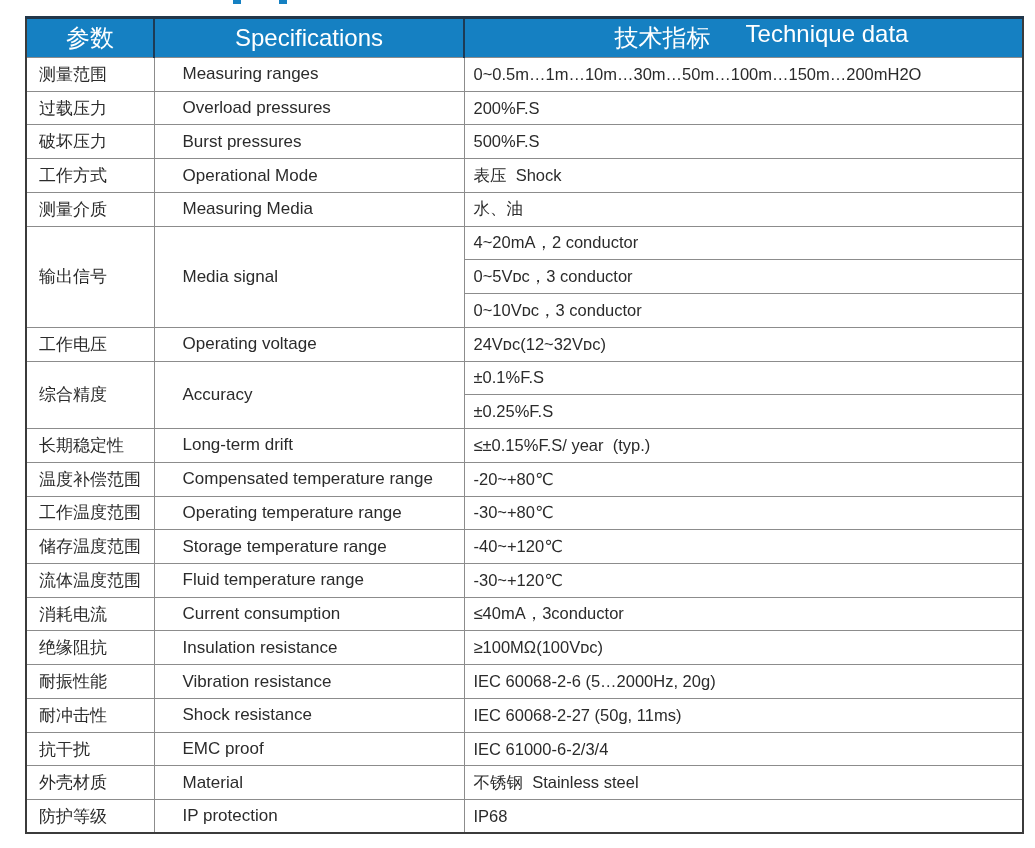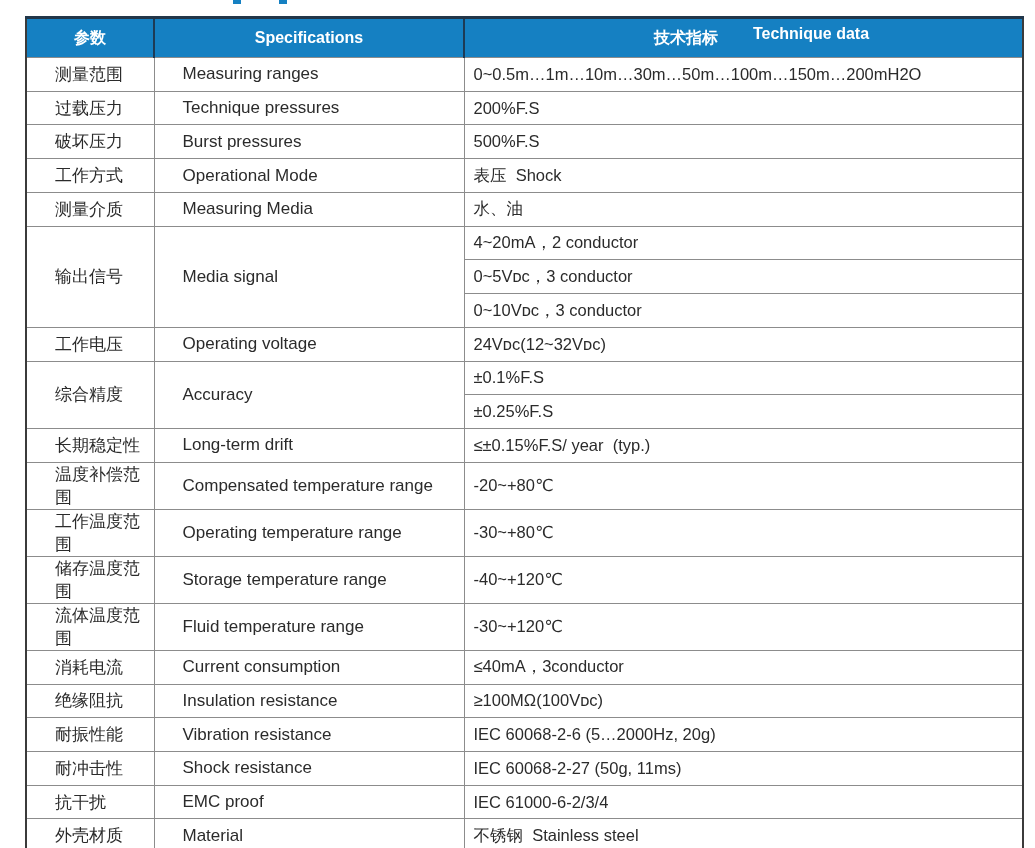--- a/index.html
+++ b/index.html
@@ -34,37 +34,37 @@
     border-left:2px solid var(--outer-line);
     border-right:2px solid var(--outer-line);
     border-bottom:2px solid var(--outer-line);
     border-top:3px solid var(--border-dark);
   }
   col.c1{width:128px;}
   col.c2{width:310px;}
   col.c3{width:559px;}
   th{
     background:var(--header-bg);color:var(--header-text);
-    height:40px;font-size:16px;font-weight:bold;
+    height:40px;font-size:24px;font-weight:normal;
     text-align:center;vertical-align:middle;
     border:1px solid var(--grid-line);
     border-top:none;
     padding:0;
   }
   th.h1,th.h2{border-right:2px solid var(--header-divider);}
   td{
     border:1px solid var(--grid-line);
     vertical-align:middle;
     font-size:17px;
     padding:0;
     white-space:pre-wrap;
     overflow:hidden;
   }
   tr.r{height:33.74px;}
-  td.param{padding-left:28px;}
+  td.param{padding-left:12px;}
   td.spec{padding-left:28px;}
   td.val{padding-left:9px;font-size:16.5px;}
   .tech-en{position:relative;top:-4px;margin-left:35px;display:inline-block;}
   .tech-zh{display:inline-block;margin-left:36px;}
 </style>
 </head>
 <body>
 
 <div class="clip-frag frag-1"></div>
 <div class="clip-frag frag-2"></div>
@@ -86,21 +86,21 @@
     </tr>
   </thead>
   <tbody>
     <tr class="r">
       <td class="param">测量范围</td>
       <td class="spec">Measuring ranges</td>
       <td class="val">0~0.5m…1m…10m…30m…50m…100m…150m…200mH2O</td>
     </tr>
     <tr class="r">
       <td class="param">过载压力</td>
-      <td class="spec">Technique pressures</td>
+      <td class="spec">Overload pressures</td>
       <td class="val">200%F.S</td>
     </tr>
     <tr class="r">
       <td class="param">破坏压力</td>
       <td class="spec">Burst pressures</td>
       <td class="val">500%F.S</td>
     </tr>
     <tr class="r">
       <td class="param">工作方式</td>
       <td class="spec">Operational Mode</td>

